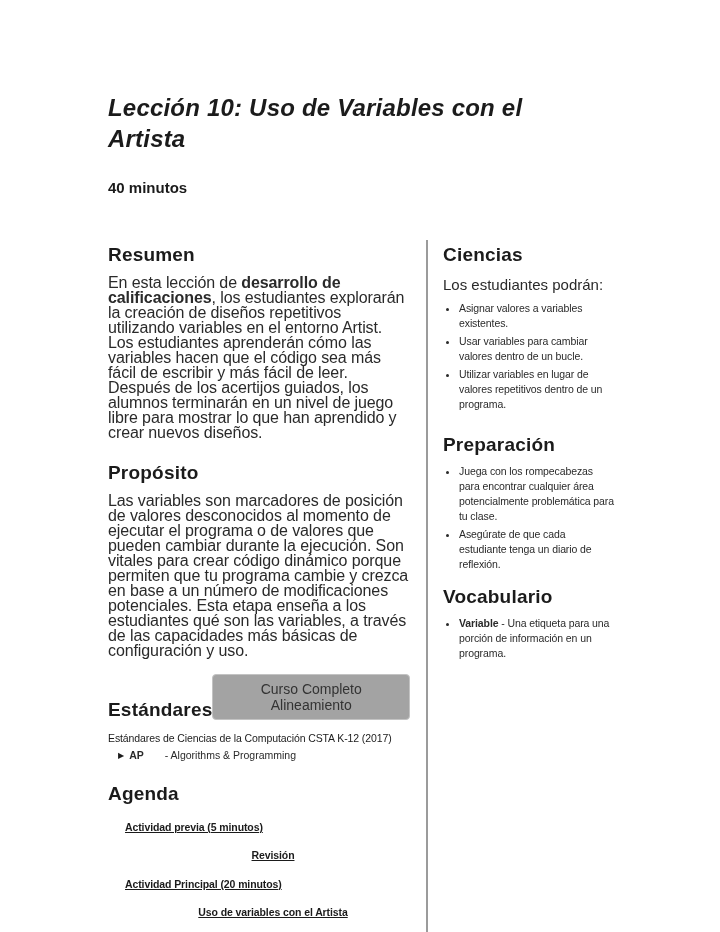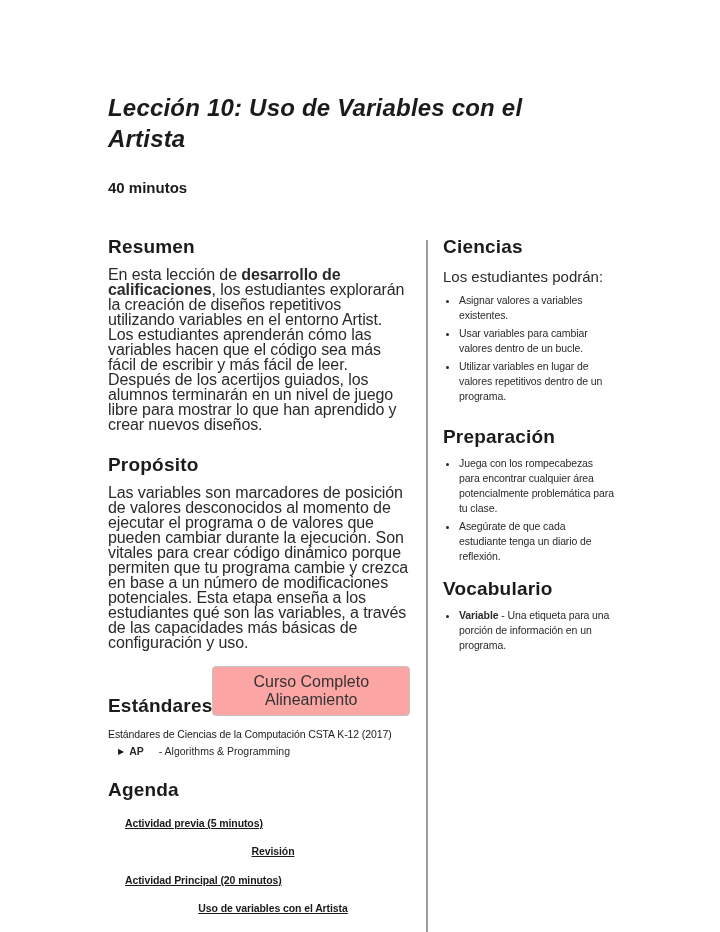--- a/index.html
+++ b/index.html
@@ -37,33 +37,33 @@
     font-weight: 700;
     color: #1b1b1b;
     letter-spacing: 0.2px;
   }
   .body-text {
     font-size: 16px;
     line-height: 15px;
     letter-spacing: -0.1px;
     color: #2a2a2a;
   }
-  .section { margin-top: 0; }
+  .section { margin-top: 8px; }
   .mt-sec { margin-top: 22px; }
   p.body-text { margin-top: 10px; }
 
   
   .section-head { display: flex; justify-content: space-between; align-items: flex-end; }
   .align-btn {
-    background: #fca5a5;
+    background: #a3a3a3;
     border: 1px solid #c3c3c3;
     border-radius: 4px;
     padding: 6px 13px;
     font-family: "Liberation Sans", sans-serif;
-    font-size: 16px;
+    font-size: 14px;
     color: #333333;
     letter-spacing: 0;
     margin-top: -6px;
     cursor: pointer;
   }
   .standards-framework {
     margin-top: 12px;
     font-size: 10.5px;
     font-weight: 400;
     letter-spacing: -0.1px;
@@ -72,21 +72,21 @@
   .standards-item {
     margin-top: 5px;
     margin-left: 10px;
     font-size: 10.5px;
     color: #2a2a2a;
     display: flex;
     align-items: center;
     cursor: pointer;
   }
   .tri { font-size: 8px; margin-right: 5px; color: #1b1b1b; }
-  .standards-item b { margin-right: 15px; text-align: center; }
+  .standards-item b { margin-right: 21px; text-align: center; }
 
   
   .agenda-list { margin-top: 13px; margin-left: 17px; }
   .agenda-group { margin-bottom: 11px; }
   .agenda-link {
     display: inline-block;
     font-size: 10.5px;
     line-height: 13px;
     font-weight: 700;
     color: #1b1b1b;

